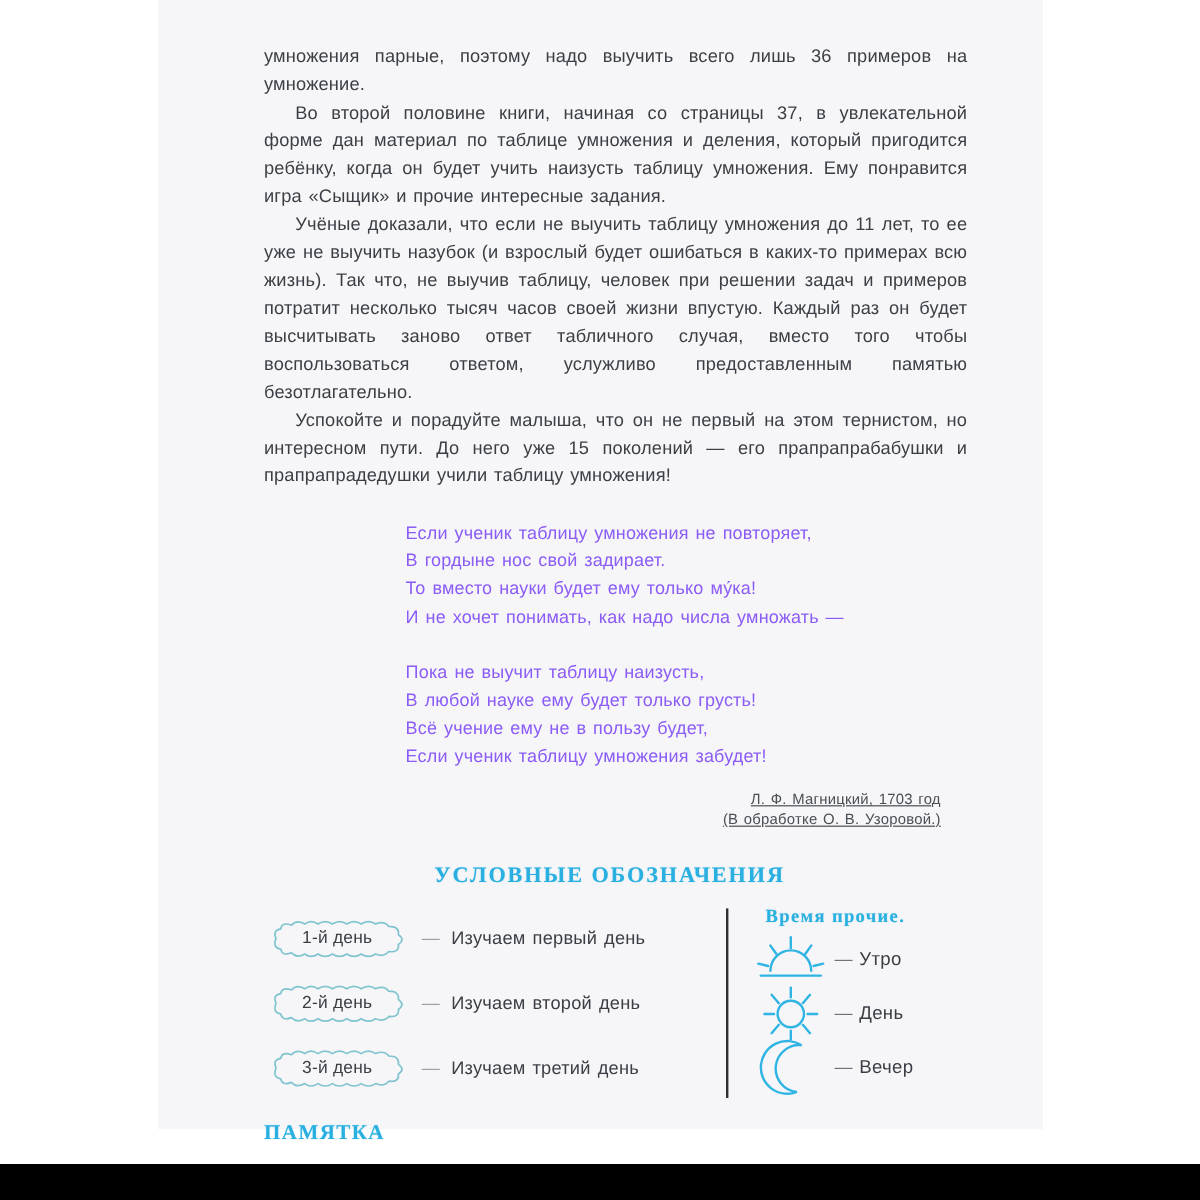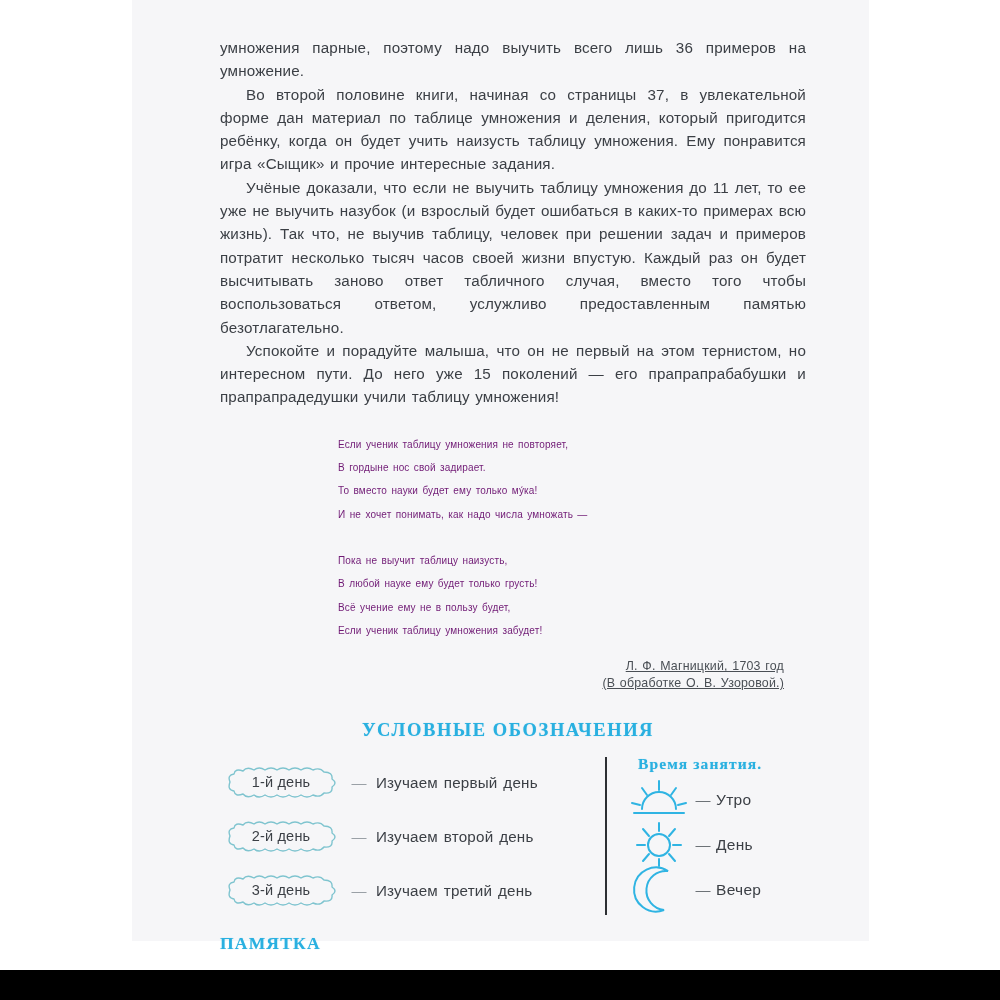--- a/index.html
+++ b/index.html
@@ -59,23 +59,23 @@
   p.para + p.para { margin-top: 0; }
 
   
   .poem {
     margin-top: 24px;
     padding-left: 118px;
   }
   .poem .stanza { margin: 0; }
   .poem .stanza + .stanza { margin-top: 23px; }
   .poem .line {
-    font-size: 10px;
+    font-size: 15px;
     line-height: 23.3px;
-    color: #701a75;
+    color: #8b5cf6;
     white-space: nowrap;
     letter-spacing: 0.15px;
     word-spacing: 1.4px;
   }
 
   .attribution {
     margin-top: 16px;
     text-align: right;
     padding-right: 22px;
   }
@@ -287,21 +287,21 @@
           </div>
           <div class="legend-dash">—</div>
           <div class="legend-text">Изучаем третий день</div>
         </div>
 
       </div>
 
       <div id="time-divider"></div>
 
       <div class="legend-right">
-        <div class="cyan-heading" id="time-title">Время занятия.</div>
+        <div class="cyan-heading" id="time-title">Время прочие.</div>
 
         <div class="time-row">
           <div class="time-icon">
             <svg width="62" height="45" viewBox="0 0 62 45">
               <g fill="none" stroke="#2fb4e3" stroke-width="2" stroke-linecap="round">
                 <path d="M14,32 A17,17 0 0 1 48,32"></path>
                 <line x1="6" y1="36" x2="56" y2="36"></line>
                 <line x1="31" y1="4" x2="31" y2="13"></line>
                 <line x1="14" y1="11" x2="19" y2="18"></line>
                 <line x1="48" y1="11" x2="43" y2="18"></line>

